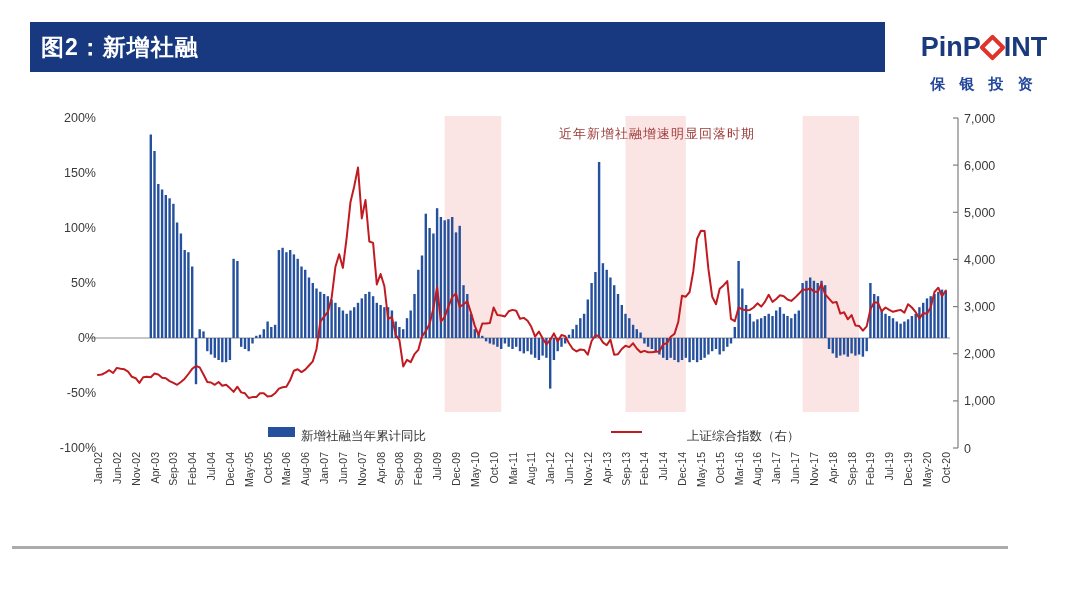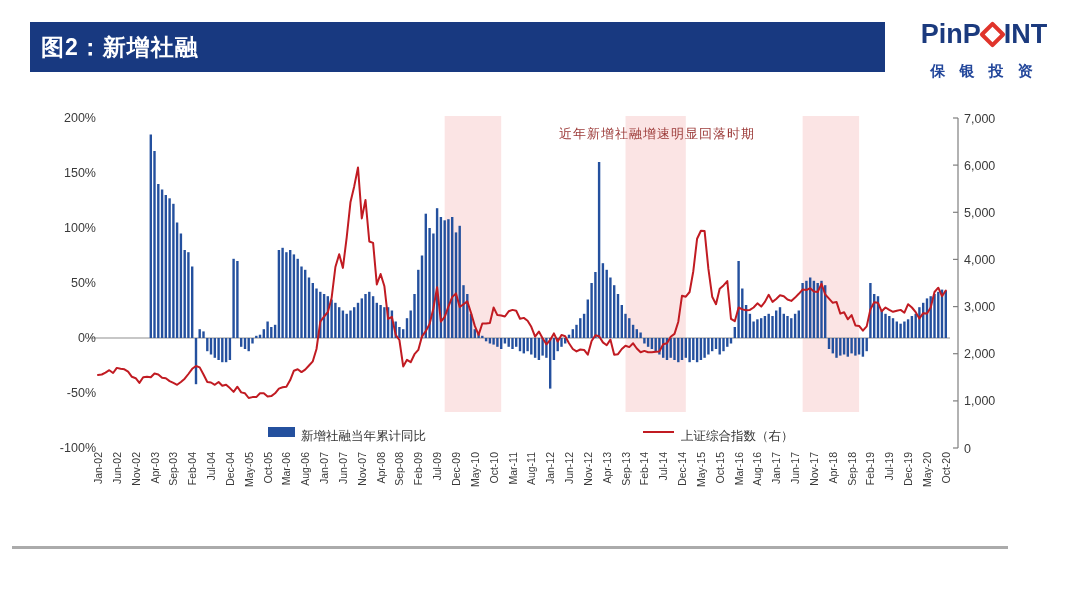--- a/index.html
+++ b/index.html
@@ -11,21 +11,21 @@
     position:absolute;left:30px;top:22px;width:855px;height:50px;
     background:#183980;display:flex;align-items:center;
   }
   .title-bar .title-text{
     color:#ffffff;font-size:23px;font-weight:bold;padding-left:11px;
     letter-spacing:1px;
   }
   .logo{position:absolute;left:915px;top:20px;width:138px;text-align:center;}
   .logo .wordmark{
     display:flex;align-items:center;justify-content:center;
-    color:#1b3a7e;font-size:27px;font-weight:bold;letter-spacing:0px;line-height:28px;
+    color:#1b3a7e;font-size:27px;font-weight:bold;letter-spacing:0px;line-height:28px;margin-top:13px;
   }
   .logo .diamond{
     display:inline-block;width:11px;height:11px;border:4px solid #e0342b;
     transform:rotate(45deg);margin:0 2px;border-radius:2px;background:#fff;
   }
   .logo .subtitle{
     margin-top:14px;color:#23479b;font-size:15px;font-weight:bold;letter-spacing:5px;
     white-space:nowrap;
   }
   #chart-svg{position:absolute;left:0;top:0;}
@@ -356,18 +356,18 @@
       <text transform="translate(949.8,452) rotate(-90)" text-anchor="end" font-size="10.5" fill="#3a3a3a">Oct-20</text>
     </g>
   </svg>
 
 <div class="annotation" style="color: rgb(156, 58, 56);">近年新增社融增速明显回落时期</div>
 
 <div class="legend-item" style="left:268px;">
   <span class="swatch-bar" style="background: rgb(36, 80, 158);"></span>
   <span class="legend-label">新增社融当年累计同比</span>
 </div>
-<div class="legend-item" style="left:643px;">
+<div class="legend-item" style="left:611px;gap:38px;">
   <span class="swatch-line" style="background: rgb(193, 27, 34);"></span>
   <span class="legend-label">上证综合指数（右）</span>
 </div>
 
 <div class="footer-divider"></div>
 
 </body></html>

